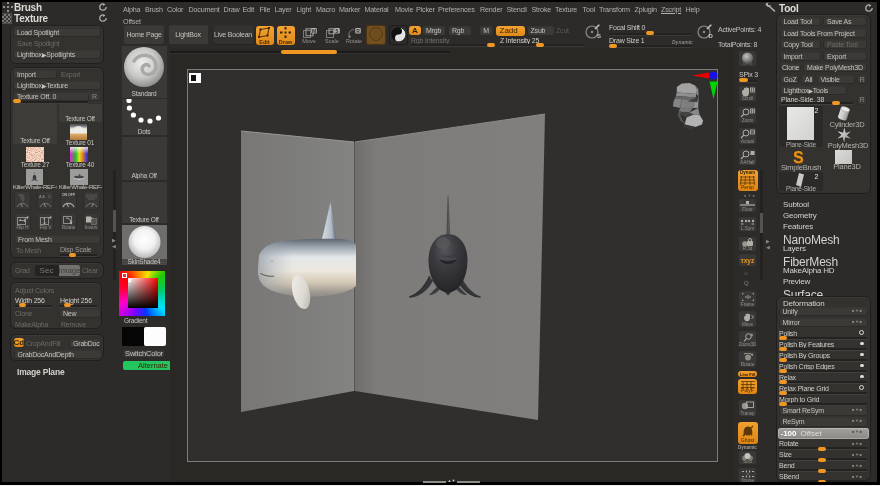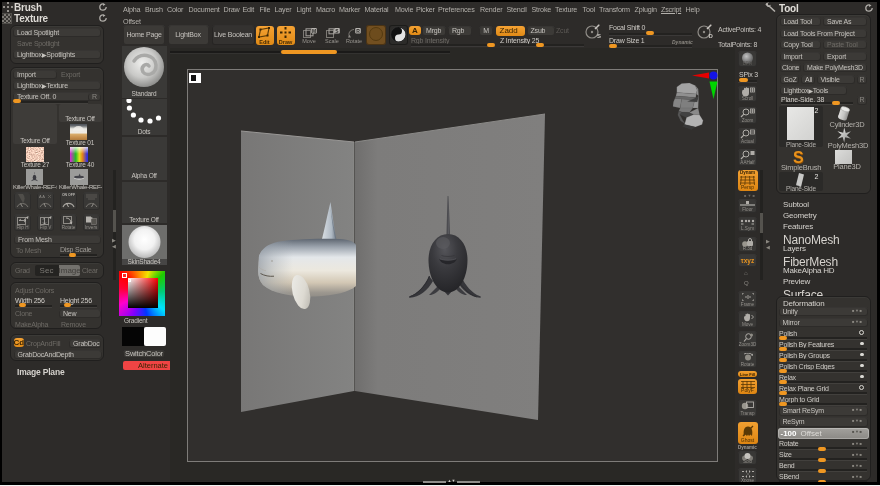--- a/index.html
+++ b/index.html
@@ -287,21 +287,21 @@
   <div class="abs" style="left:11.5px;top:278px;width:30px;height:29.5px;background:
       linear-gradient(180deg, rgba(0,0,0,0) 0%, #000 100%),
       linear-gradient(90deg, #ffffff 0%, #ff0000 100%);"></div>
   <div class="abs" style="left:5.5px;top:272.5px;width:5px;height:5px;border:1.4px solid #fff;background:rgba(255,60,60,.6);"></div>
   <div class="abs" style="left:12px;top:278.5px;width:3px;height:3px;border:1px solid #fff;"></div>
   <div class="tlabel" style="left:3px;top:317px;width:45px;text-align:left;padding-left:5px;">Gradient</div>
 
   <div class="abs" style="left:6px;top:327px;width:21.5px;height:19px;background:#050505;"></div>
   <div class="abs" style="left:28px;top:326.5px;width:21.5px;height:19.5px;background:#fdfdfd;border-radius:2px;"></div>
   <div class="btn ctr" style="left:7px;top:350px;width:42px;height:7.5px;line-height:7.5px;font-size:7.5px;">SwitchColor</div>
-  <div class="olbtn" style="left:7px;top:360.5px;width:60px;height:9px;line-height:9px;font-size:7.5px;border-radius:2px;background:#ef4444;">Alternate</div>
+  <div class="olbtn" style="left:7px;top:360.5px;width:60px;height:9px;line-height:9px;font-size:7.5px;border-radius:2px;background:#22c55e;">Alternate</div>
 </div>
 
 <div class="abs" id="canvasarea" style="left:170px;top:48px;width:565px;height:433px;background:#292825;">
 
   <div class="abs" style="left:0px;top:3px;width:110px;height:2px;background:#1b1a19;box-shadow:0 1px 0 rgba(255,255,255,.05);"></div>
   <div class="abs" style="left:111px;top:2px;width:56px;height:4px;background:#ef9722;border-radius:2px;"></div>
   <div class="abs" style="left:167px;top:3px;width:113px;height:2px;background:#1b1a19;box-shadow:0 1px 0 rgba(255,255,255,.05);"></div>
 
   <div class="abs" id="doc" style="left:17px;top:21px;width:531px;height:393px;background:#312f2d;border:1px solid #7e7c79;">
     <svg class="abs" style="left:0;top:0;" width="529" height="391" viewBox="0 0 529 391">

